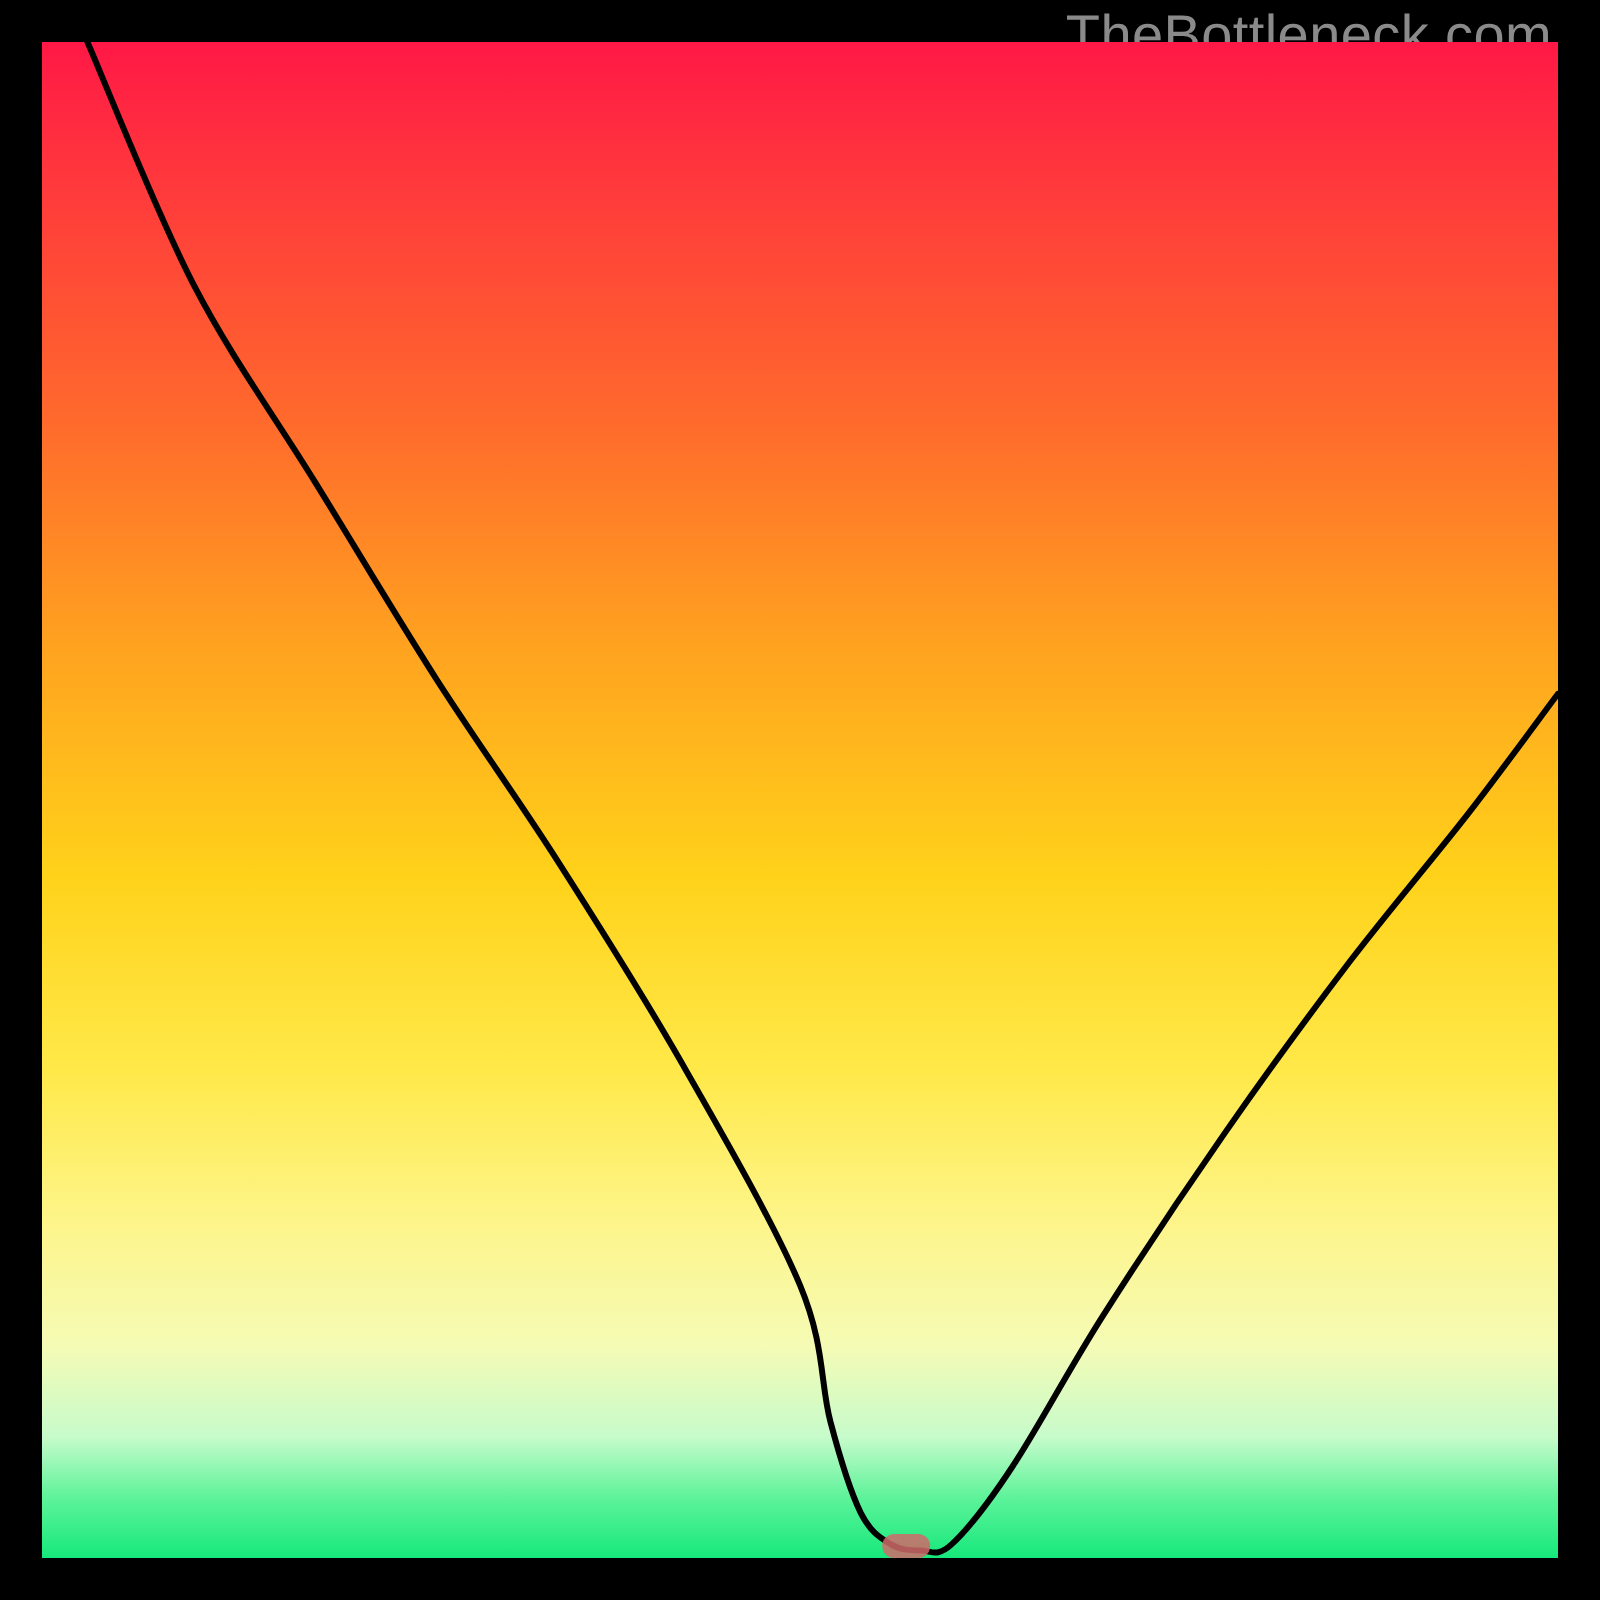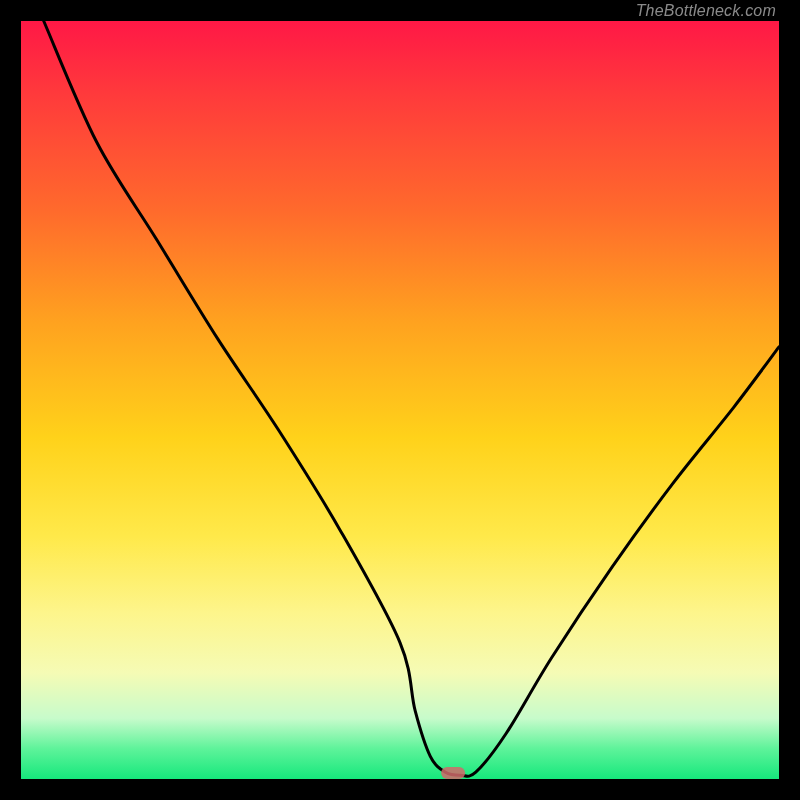--- a/index.html
+++ b/index.html
@@ -36,24 +36,23 @@
       #c7fbcb 92%,
       #5ef39a 96%,
       #16e87c 100%
     );
   }
   .watermark {
     position: absolute;
     top: 2px;
     right: 24px;
     color: #8a8a8a;
-    font-size: 16px;
+    font-size: 28px;
     font-weight: 500;
     letter-spacing: 0.2px;
-    font-style: italic;
   }
   svg.curve, svg.marker {
     position: absolute;
     left: 0;
     top: 0;
     width: 758px;
     height: 758px;
     overflow: visible;
   }
 </style>

